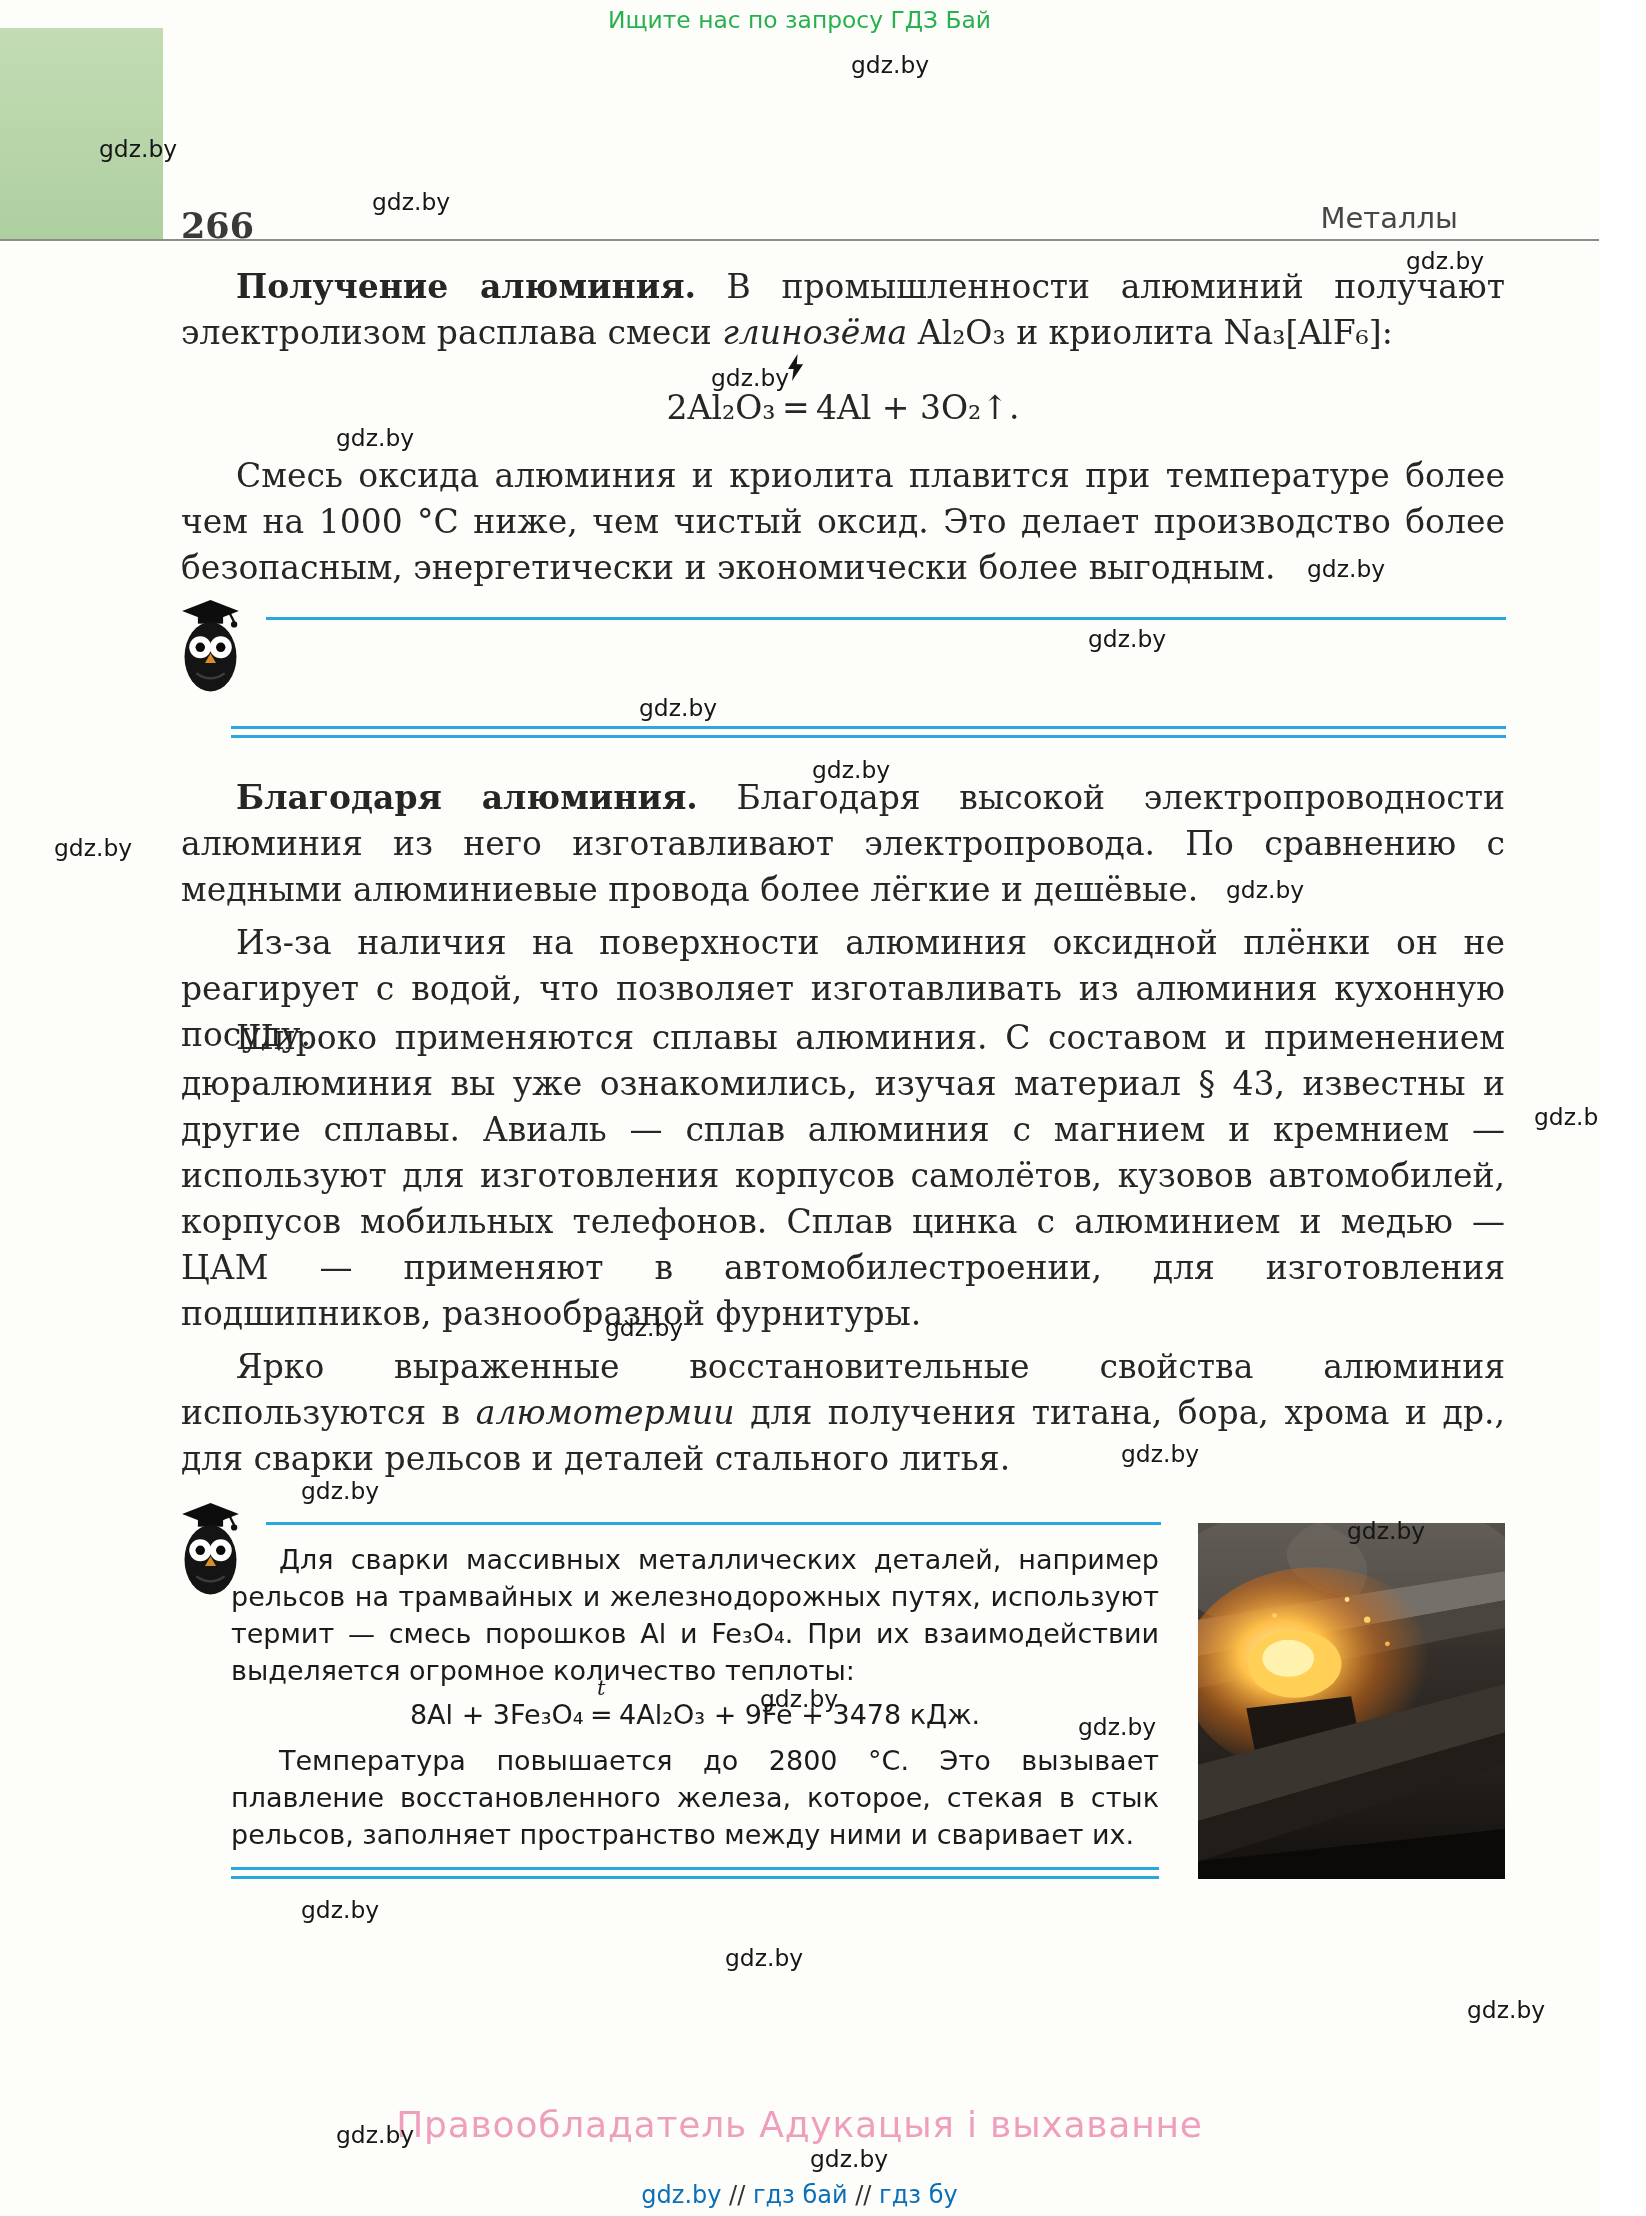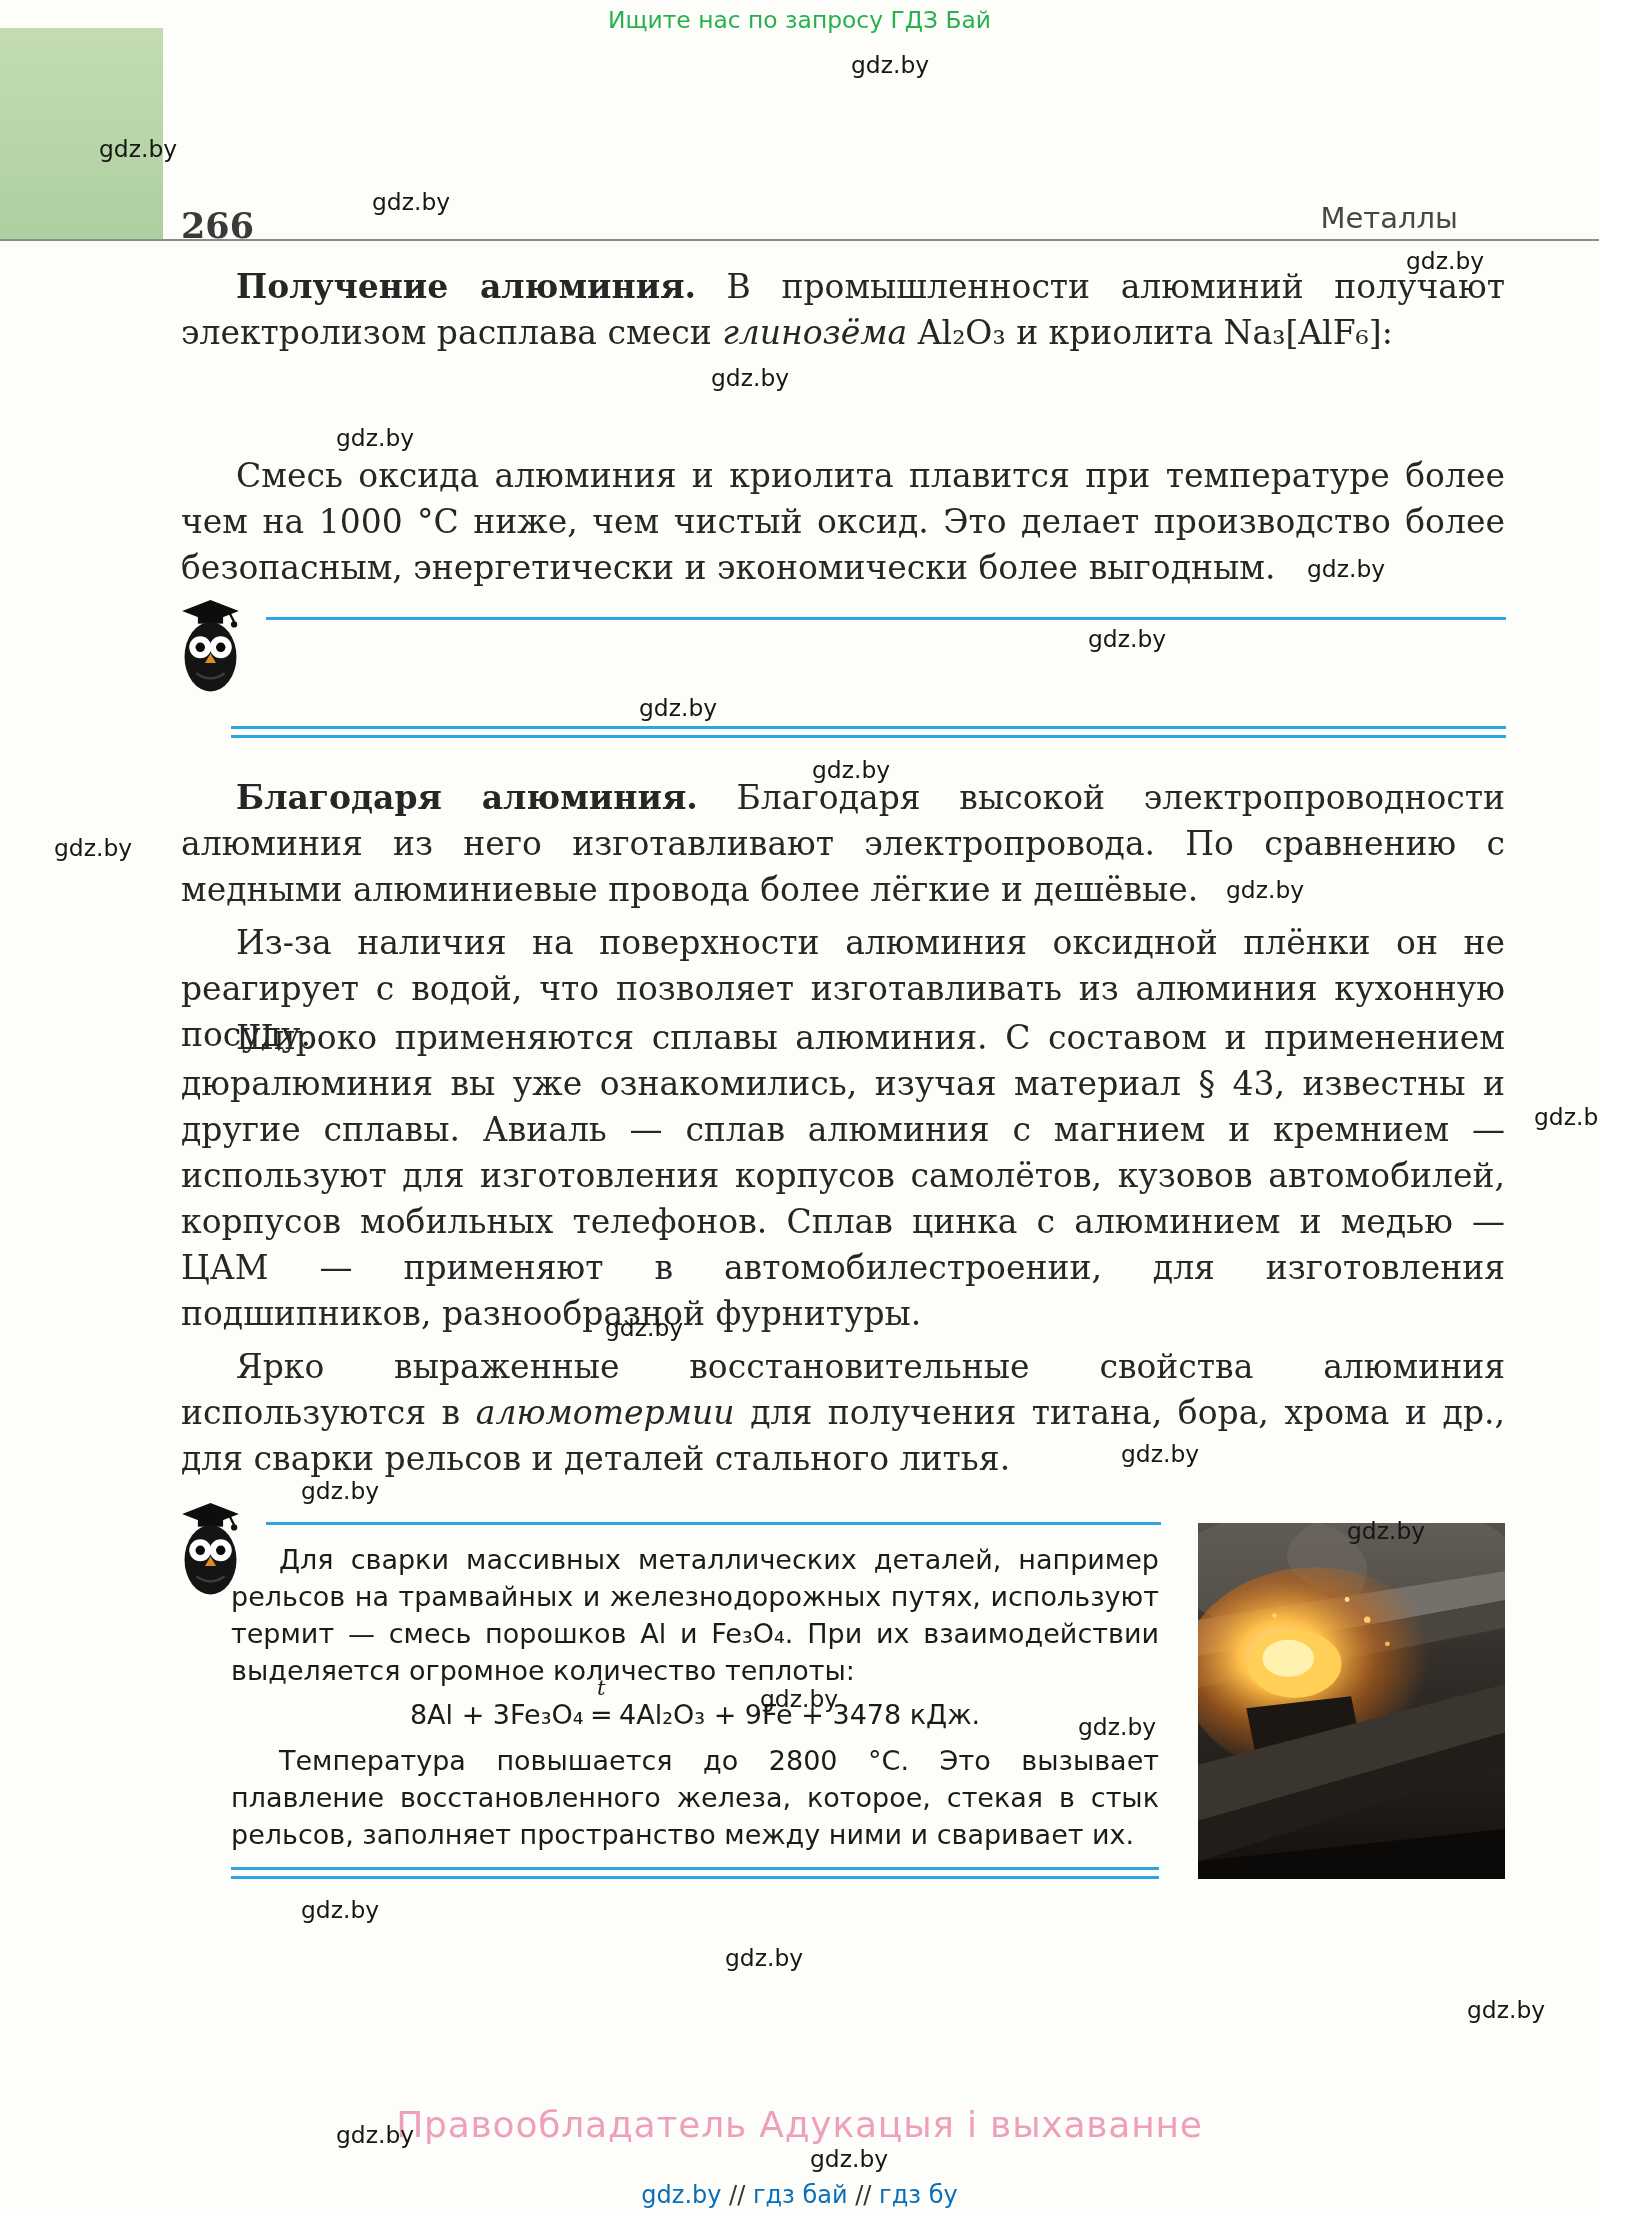--- a/index.html
+++ b/index.html
@@ -80,20 +80,27 @@
   <div class="top-banner">Ищите нас по запросу ГДЗ Бай</div>
 
   <div class="green-rect"></div>
 
   <div class="page-number">266</div>
   <div class="chapter-title">Металлы</div>
   <div class="header-rule"></div>
 
   <p class="body-para indent" style="top:264px;"><b>Получение алюминия.</b><span> В промышленности алюминий получают электролизом расплава смеси </span><i>глинозёма</i><span> Al₂O₃ и криолита Na₃[AlF₆]:</span></p>
 
+  <div class="equation eq-main">
+    <span>2Al₂O₃</span><span class="eqsign"><span class="eq-over">
+          <svg viewBox="0 0 20 34" width="16" height="27">
+            <polygon points="12,0 0,19 7,19 5,34 19,13 11,13" fill="#141414"></polygon>
+          </svg>
+        </span><span>=</span></span><span>4Al + 3O₂↑.</span>
+  </div>
 
   <p class="body-para indent" style="top:453px;">Смесь оксида алюминия и криолита плавится при температуре более чем на 1000 °С ниже, чем чистый оксид. Это делает производство более безопасным, энергетически и экономически более выгодным.</p>
 
   <div class="owl" style="left:179px; top:598px;">
     <svg viewBox="0 0 80 122" width="63" height="97">
       <line x1="62" y1="14" x2="70" y2="30" stroke="#111" stroke-width="3"></line>
       <circle cx="70" cy="33" r="4" fill="#111"></circle>
       <polygon points="40,2 76,16 40,30 4,16" fill="#0d0d0d"></polygon>
       <rect x="24" y="20" width="32" height="12" fill="#0d0d0d"></rect>
       <ellipse cx="40" cy="74" rx="33" ry="44" fill="#141414"></ellipse>

